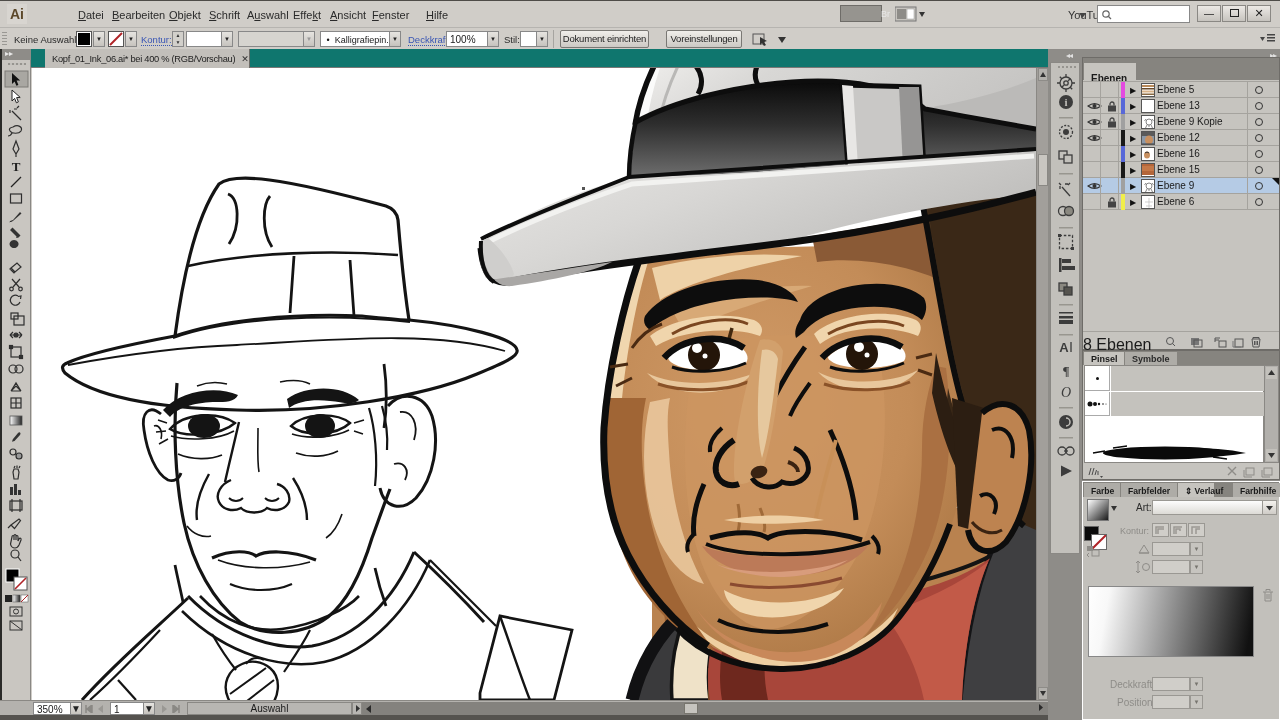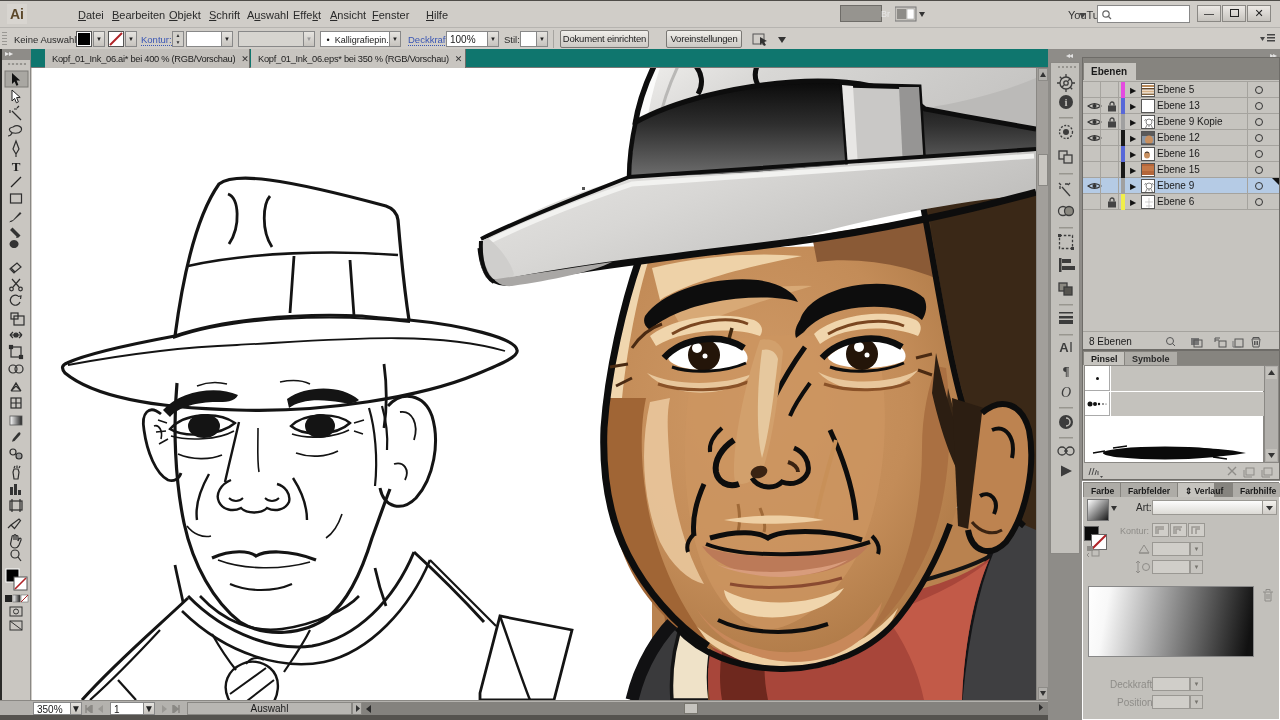--- a/index.html
+++ b/index.html
@@ -37,21 +37,21 @@
 #canvas { top:68px; left:32px; width:1004px; height:632px; background:#fff; overflow:hidden; }
 
 
 #vscroll { top:68px; left:1036px; width:12px; height:632px; background:#a29f9b; border-left:1px solid #8a8884; }
 #statusbar { top:700px; left:0; width:1048px; height:15px; background:#b4b2ae; border-top:1px solid #8a8884; }
 #statusbar .sb { position:absolute; top:1px; height:13px; font-size:10px; }
 
 
 #dock { top:49px; left:1048px; width:232px; height:671px; background:#8e8c88; }
 .dgrip { position:absolute; left:7px; width:18px; height:2px; background:repeating-linear-gradient(90deg,#96948f 0 2px,#c2c0bb 2px 4px); }
-.ptab { position:absolute; height:17px; background:#c6c4bf; font-size:10px; font-weight:bold; color:#1a1a1a; padding:3px 7px 0 7px; white-space:nowrap; }
+.ptab { position:absolute; height:17px; background:#c6c4bf; font-size:10px; font-weight:bold; color:#1a1a1a; padding:10px 7px 0 7px; white-space:nowrap; }
 .lrow { position:absolute; left:0; width:196px; height:16px; border-bottom:1px solid #a5a39e; }
 .lrow .nm { position:absolute; left:74px; top:2px; font-size:10px; }
 .leye { position:absolute; left:4px; top:3px; }
 .llock { position:absolute; left:23px; top:3px; }
 .lbar { position:absolute; left:39px; top:0; width:4px; height:16px; }
 .larr { position:absolute; left:47px; top:4px; font-size:8px; color:#111; }
 .lthumb { position:absolute; left:58px; top:1px; width:14px; height:14px; background:#fff; border:1px solid #555; overflow:hidden;}
 .lcirc { position:absolute; left:172px; top:4px; width:8px; height:8px; border:1px solid #333; border-radius:50%; }
 .gr-label { position:absolute; font-size:10px; color:#8e8c88; }
 .gr-combo { position:absolute; height:14px; background:#d0cec9; border:1px solid #9a9893; }
@@ -130,21 +130,20 @@
         <path d="M0 3 l5 0 -2.5 4 z" fill="#444"></path>
         <rect x="7" y="0" width="8" height="1.5" fill="#444"></rect>
         <rect x="7" y="3" width="8" height="1.5" fill="#444"></rect>
         <rect x="7" y="6" width="8" height="1.5" fill="#444"></rect>
       </svg>
   </div>
 
   <div id="tabbar" class="abs">
     <span class="abs" style="left:4px;top:1px;color:#e4e4e4;font-size:9px;letter-spacing:-2px;">▸▸</span>
     <div class="doctab" style="left:33px;width:205px;background:#c2bfba;">Kopf_01_Ink_06.ai* bei 400 % (RGB/Vorschau)<span class="x">✕</span></div>
-    <div class="doctab" style="left:239px;width:215px;">Kopf_01_Ink_06.eps* bei 350 % (RGB/Vorschau)<span class="x">✕</span></div>
   </div>
 
   <div id="tools" class="abs">
     <div class="thead">▸▸</div>
     <div class="dgrip" style="top:14px;left:6px;"></div>
     <svg class="abs" style="left:0;top:18px;" width="29" height="600" id="toolsvg">
         <defs>
           <linearGradient id="tg" x1="0" y1="0" x2="1" y2="0">
             <stop offset="0" stop-color="#fff"></stop>
             <stop offset="1" stop-color="#222"></stop>
@@ -685,21 +684,21 @@
                   <path d="M7 2 v10 M3 6 h8 M4 10 h6"></path>
                 </g>
               </svg></div>
             <span class="nm">Ebene 6</span>
             <div class="abs" style="left:164px;top:0;width:1px;height:16px;background:#a5a39e;"></div>
             <div class="lcirc"></div>
           </div>
         </div>
 
       <div class="abs" style="left:0;top:273px;width:196px;height:20px;border-top:1px solid #a5a39e;">
-        <span class="abs" style="left:6px;top:4px;font-size:10px;">8 Ebenen</span>
+        <span class="abs" style="left:0;top:4px;font-size:16px;">8 Ebenen</span>
         <svg class="abs" style="left:80px;top:3px;" width="104" height="14">
           <g stroke="#555" fill="none">
               <circle cx="7" cy="6" r="3.5"></circle>
               <line x1="9.5" y1="8.5" x2="12" y2="11"></line>
               <rect x="28" y="3" width="8" height="7" fill="#777" stroke="none"></rect>
               <rect x="31" y="5" width="8" height="7"></rect>
               <path d="M52 3 l5 0 M52 3 l0 4 m0 -2 l4 0"></path>
               <rect x="56" y="6" width="7" height="6"></rect>
               <rect x="72" y="4" width="8" height="8"></rect>
               <path d="M70 6 l0 6 8 0" stroke="#777"></path>

